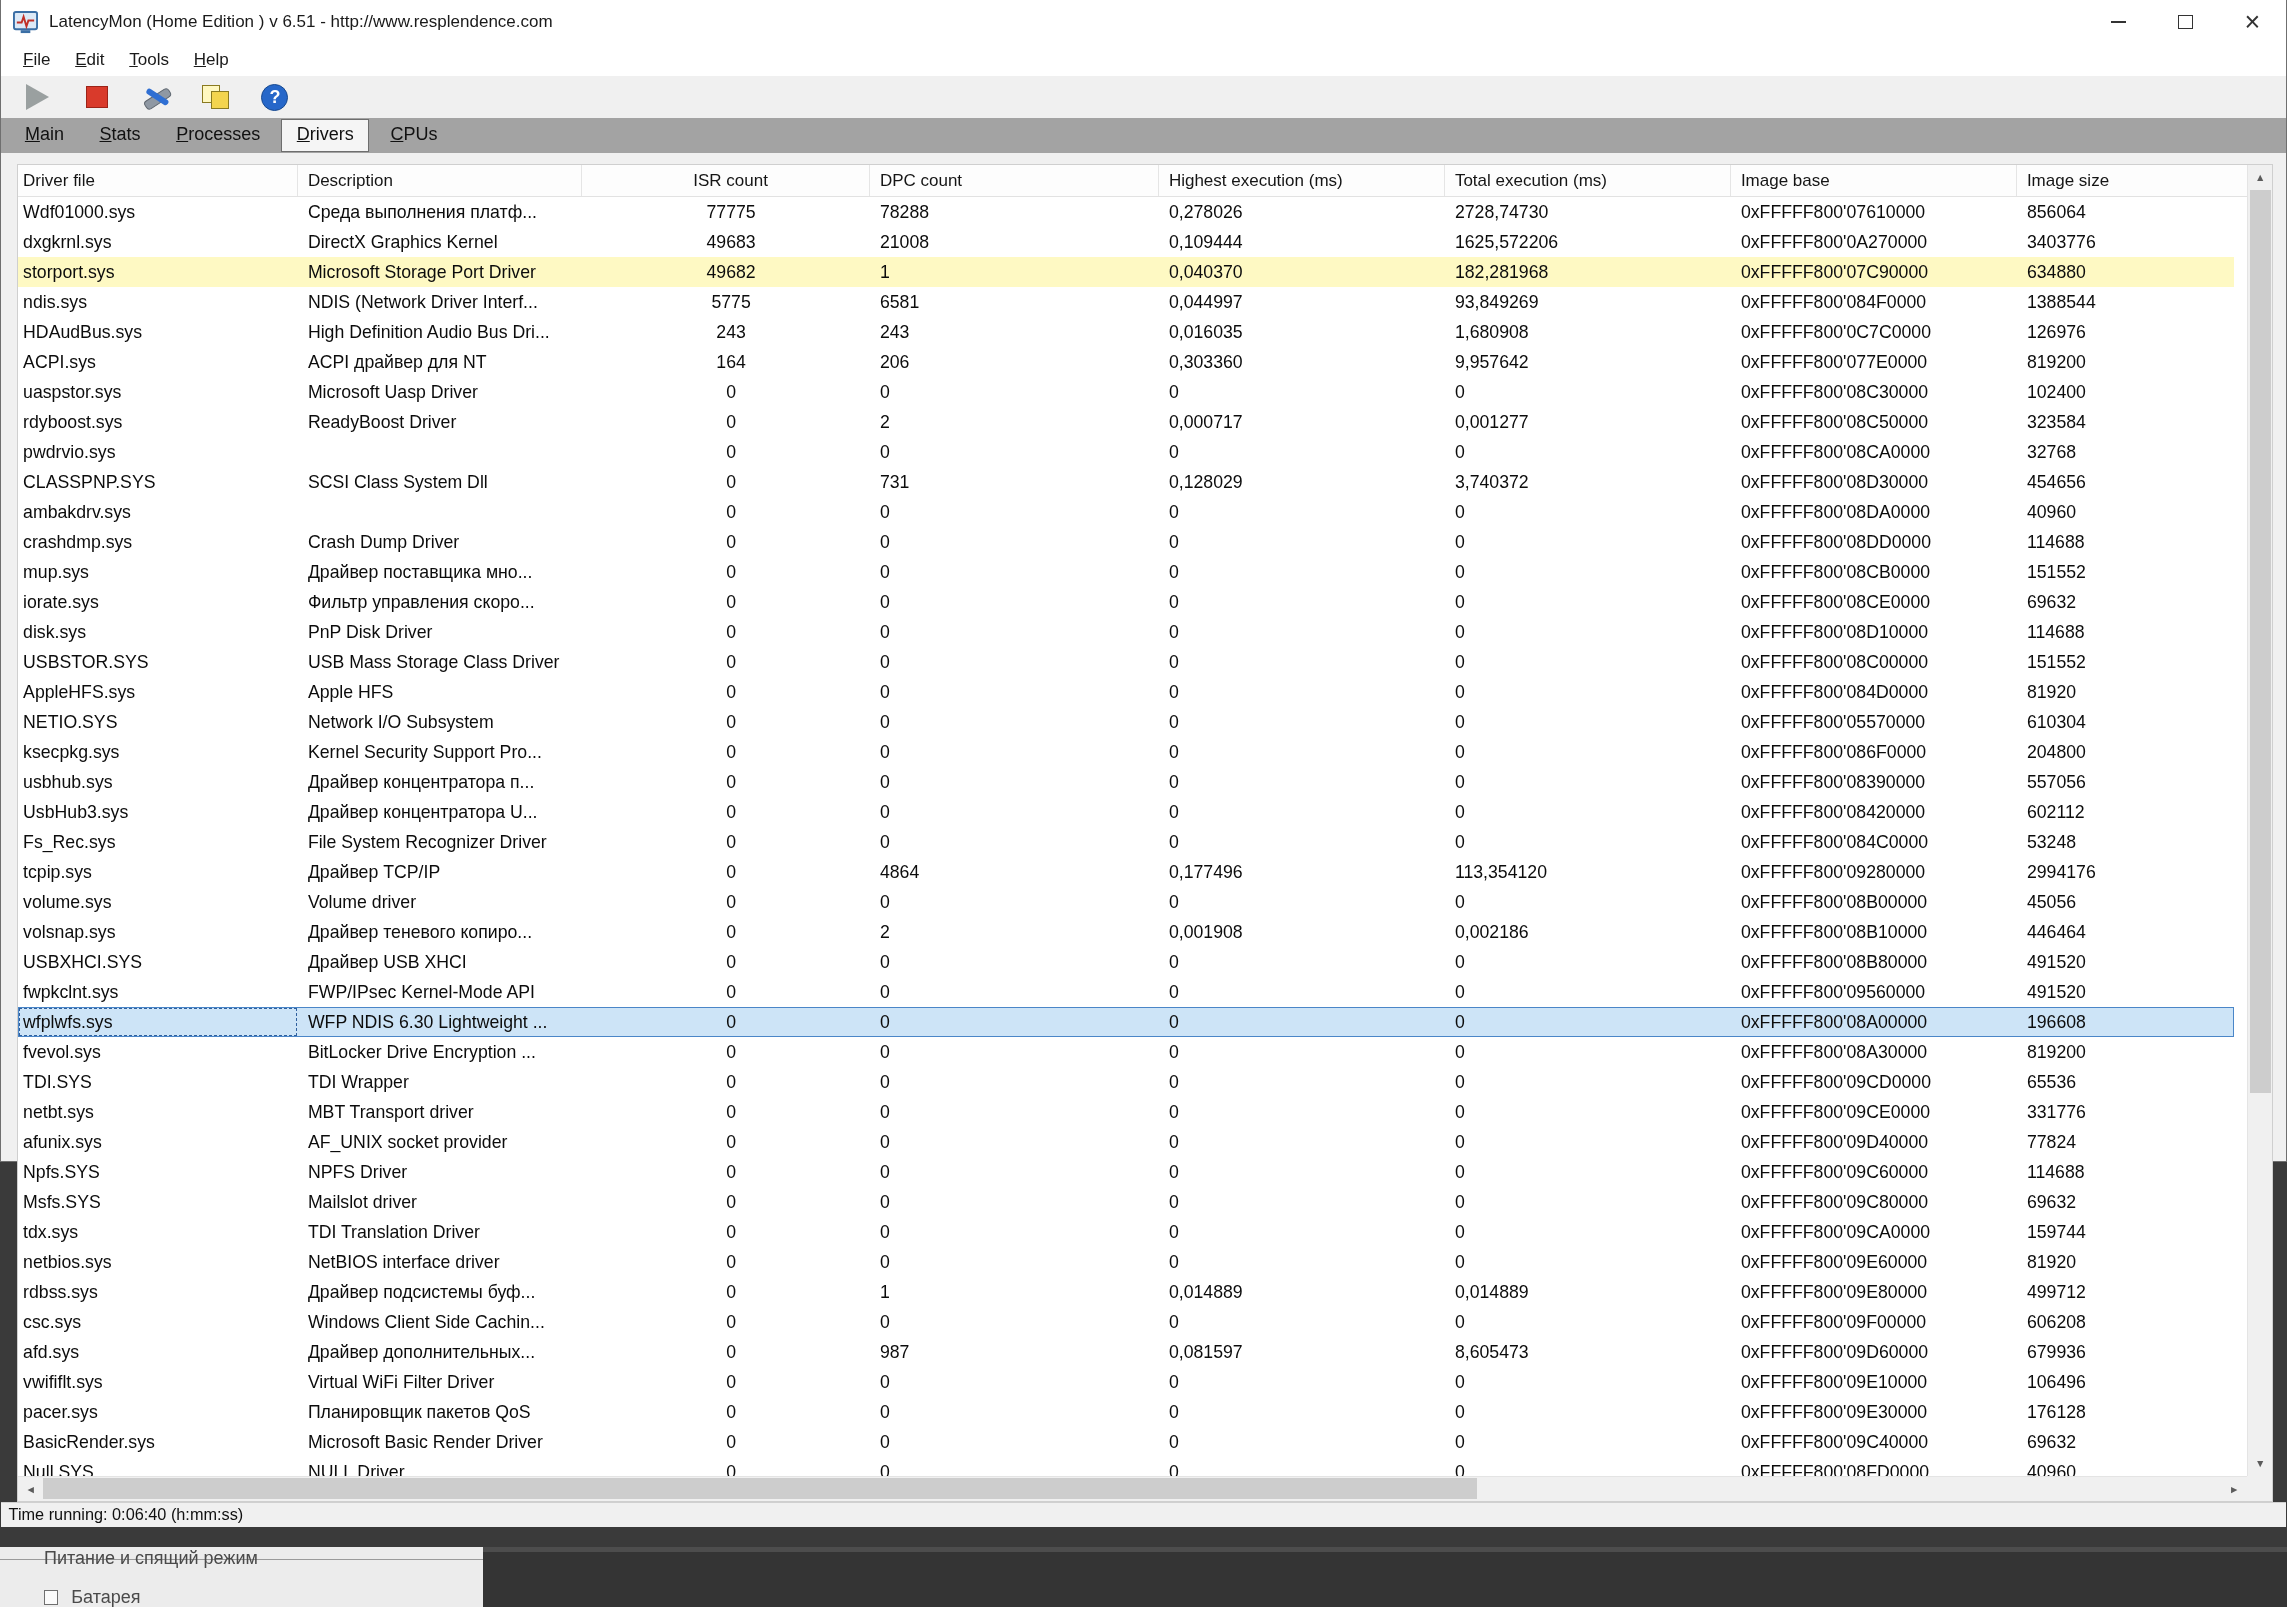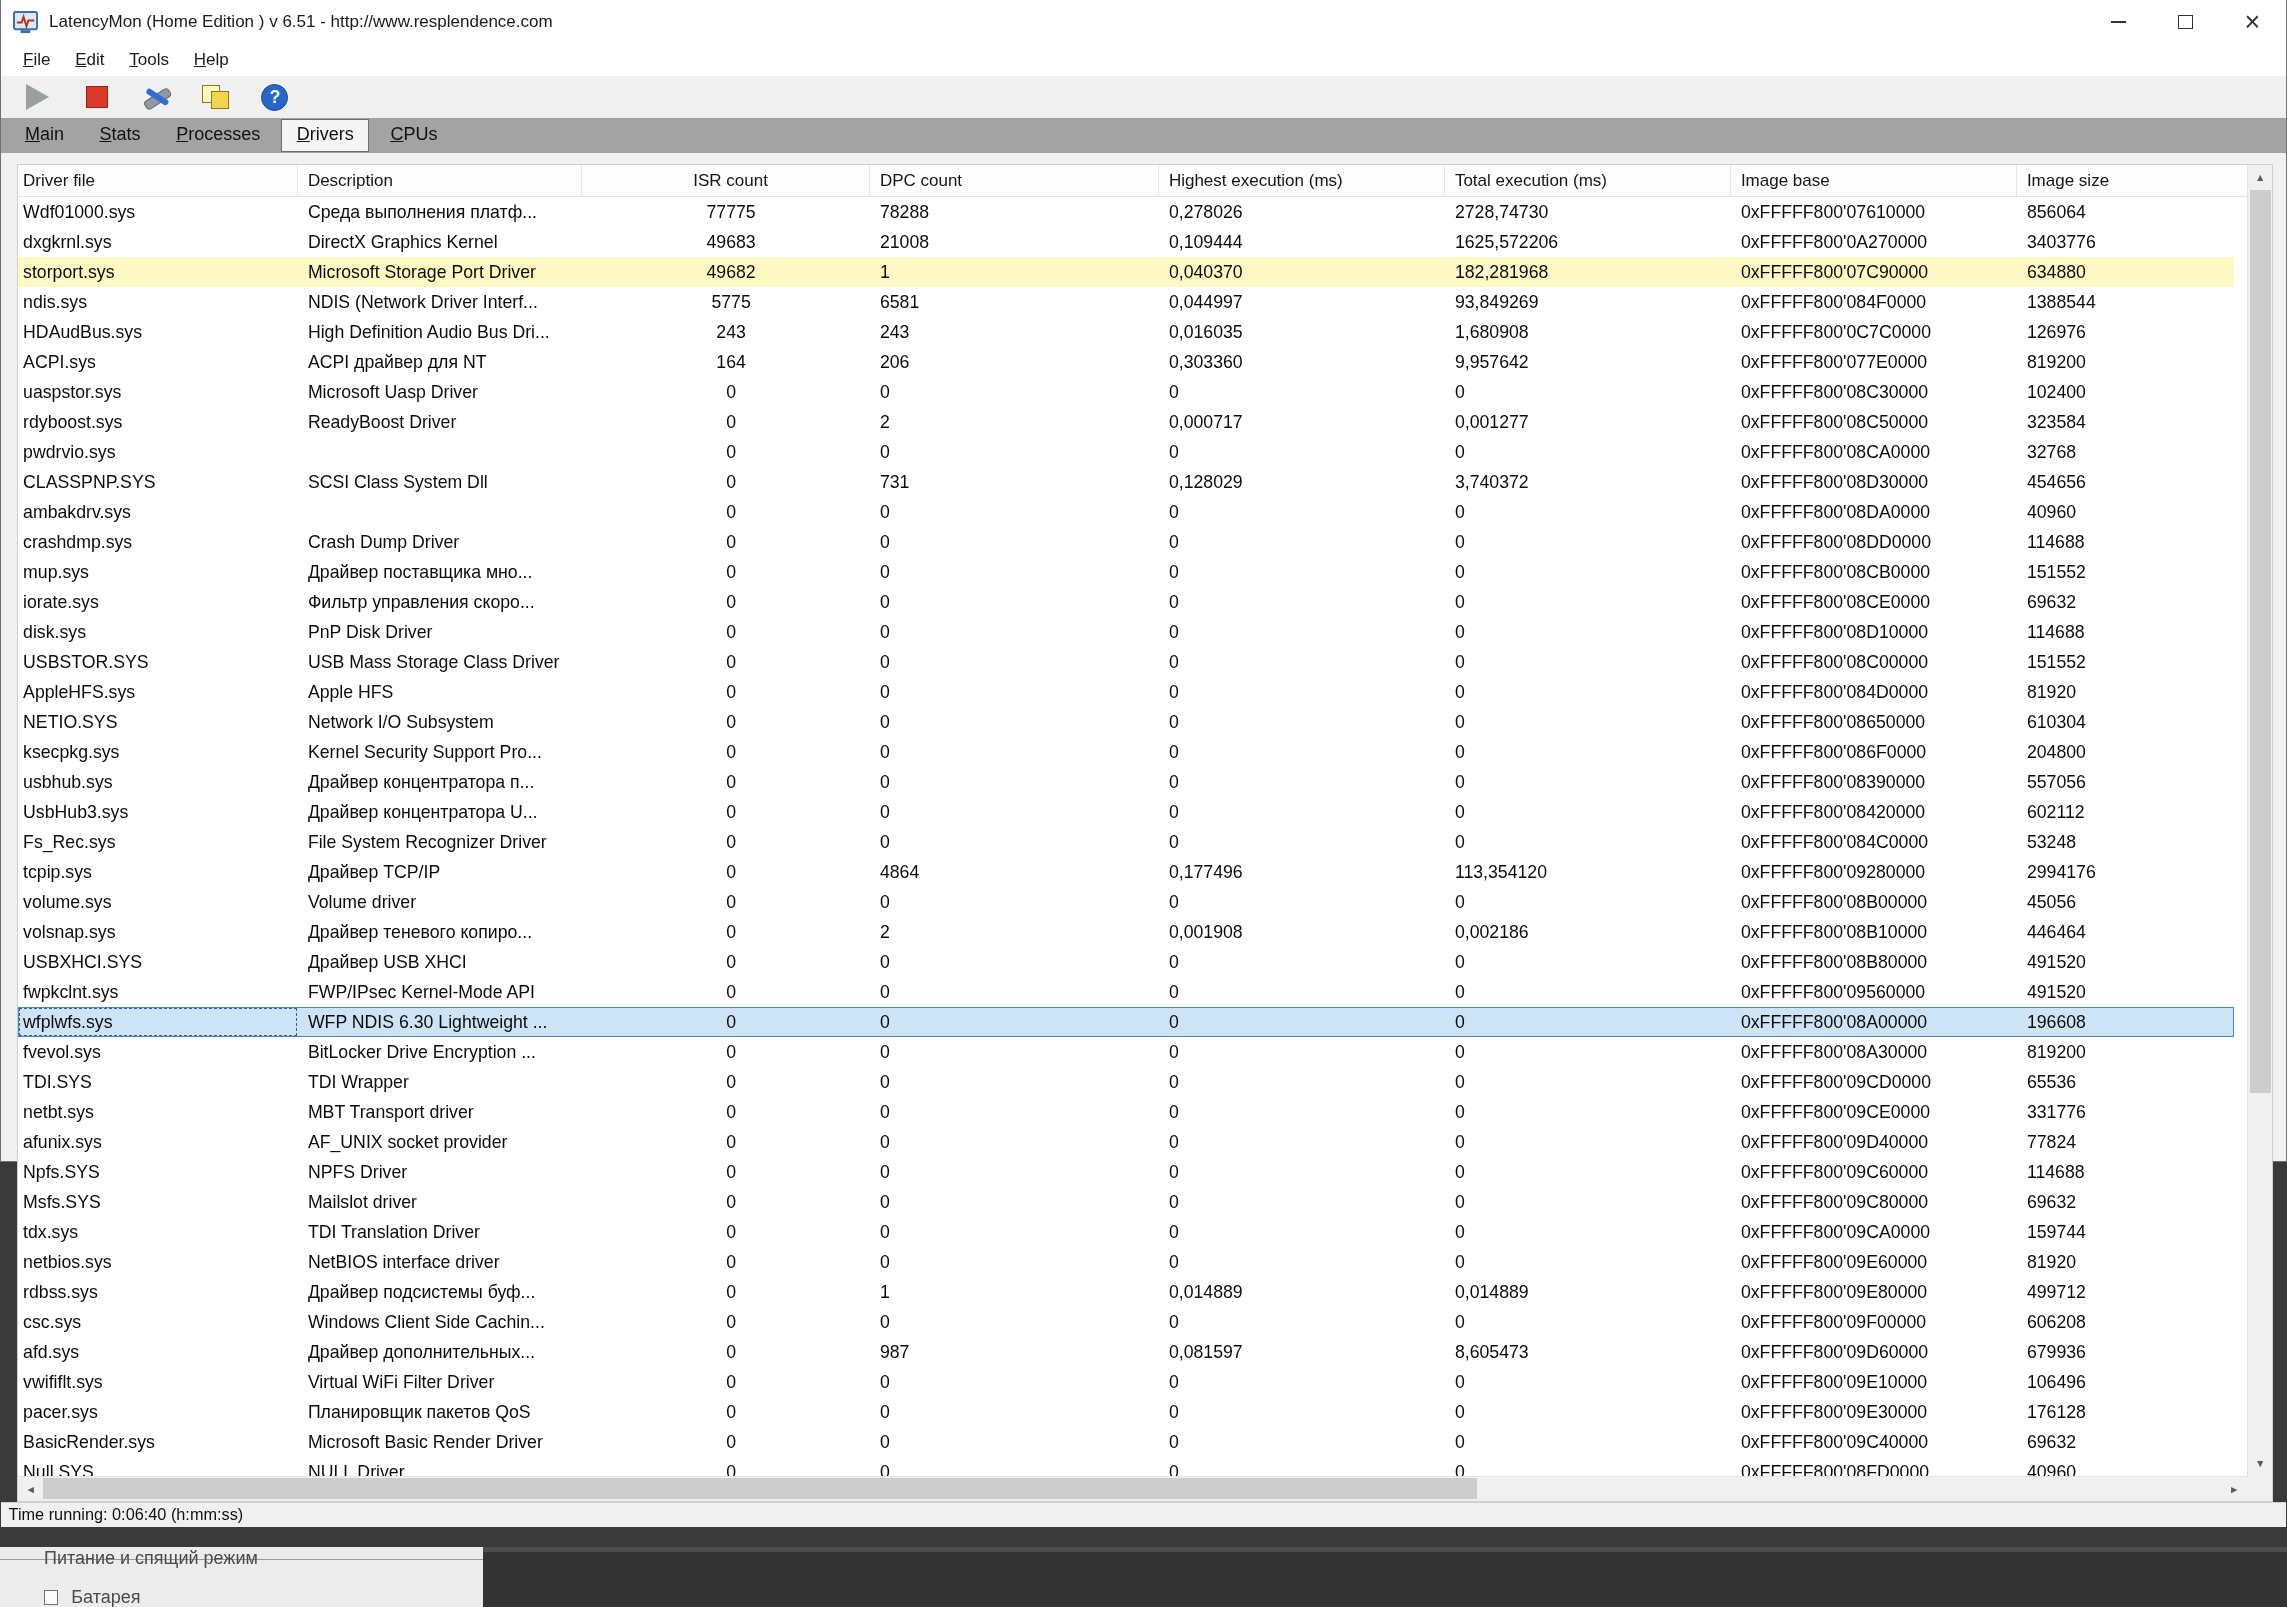--- a/index.html
+++ b/index.html
@@ -343,21 +343,21 @@
           <div class="tcell c6">0xFFFFF800'084D0000</div>
           <div class="tcell c7">81920</div>
         </div>
         <div class="trow">
           <div class="tcell c0">NETIO.SYS</div>
           <div class="tcell c1">Network I/O Subsystem</div>
           <div class="tcell c2">0</div>
           <div class="tcell c3">0</div>
           <div class="tcell c4">0</div>
           <div class="tcell c5">0</div>
-          <div class="tcell c6">0xFFFFF800'08650000</div>
+          <div class="tcell c6">0xFFFFF800'05570000</div>
           <div class="tcell c7">610304</div>
         </div>
         <div class="trow">
           <div class="tcell c0">ksecpkg.sys</div>
           <div class="tcell c1">Kernel Security Support Pro...</div>
           <div class="tcell c2">0</div>
           <div class="tcell c3">0</div>
           <div class="tcell c4">0</div>
           <div class="tcell c5">0</div>
           <div class="tcell c6">0xFFFFF800'086F0000</div>

